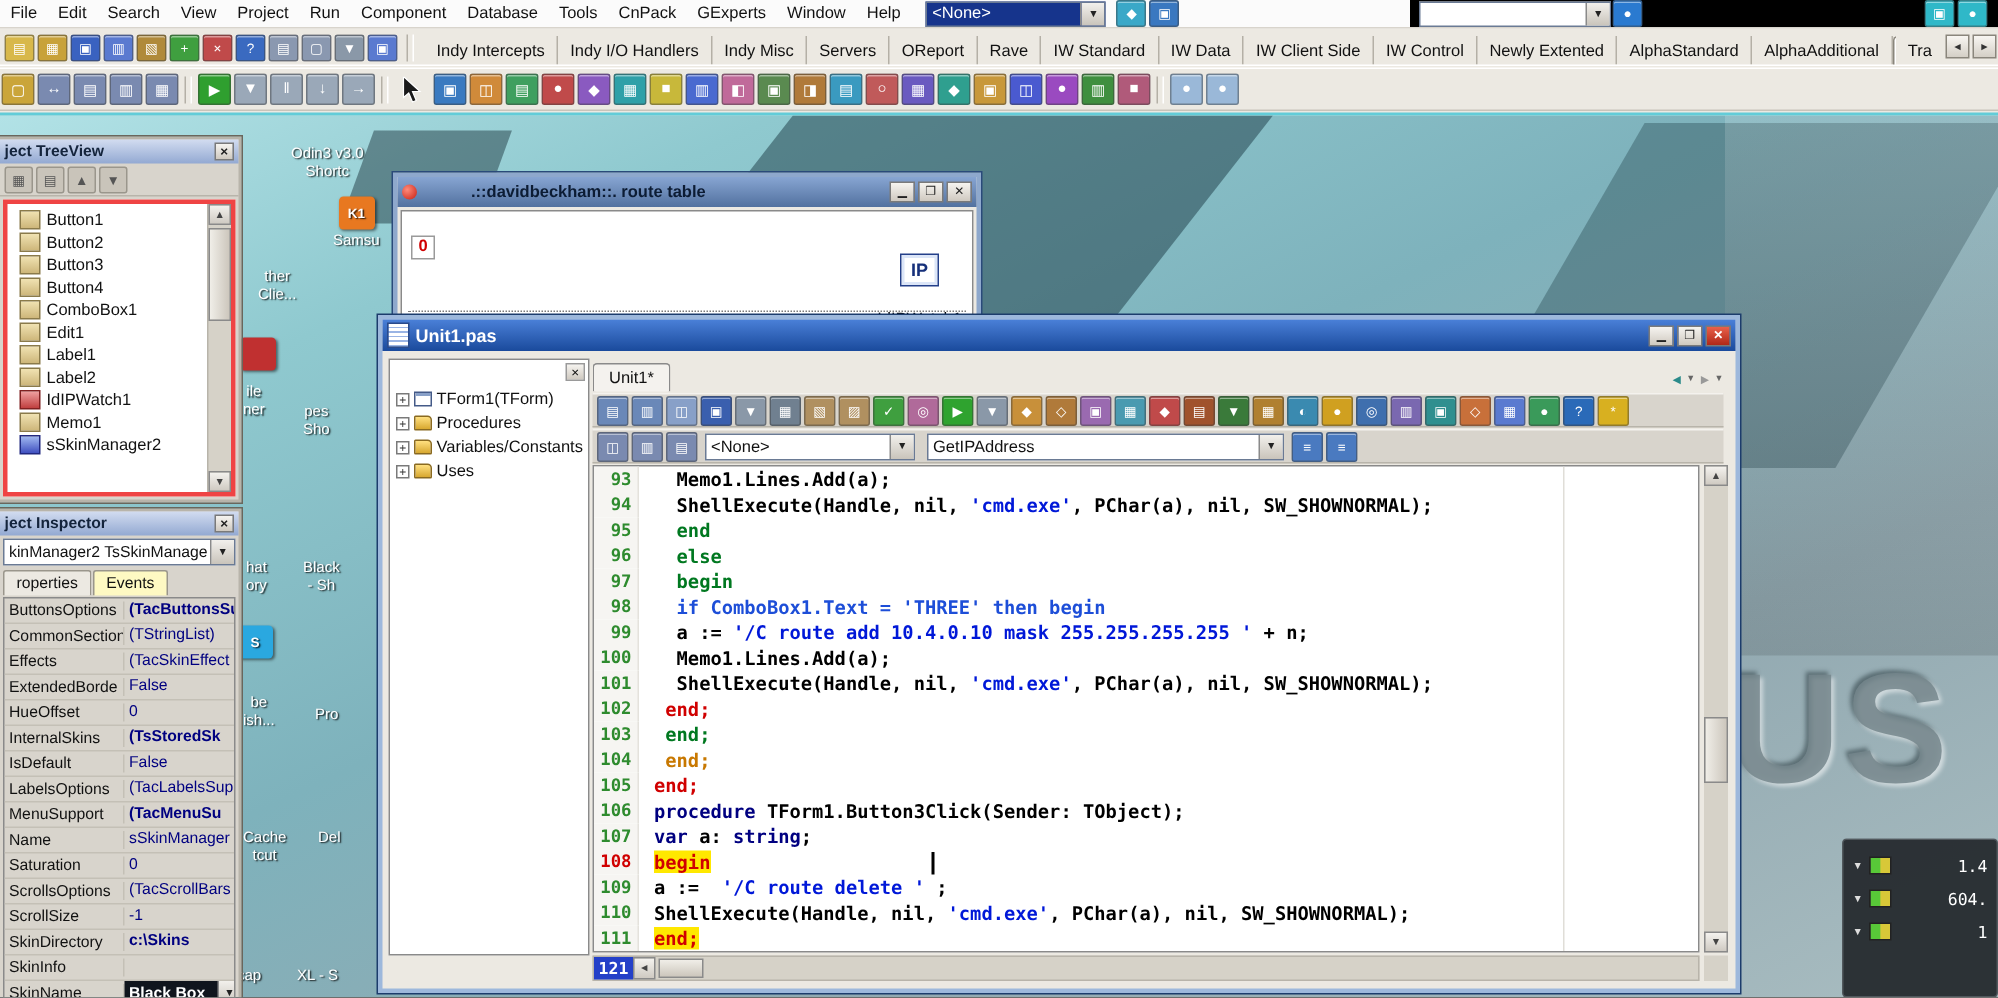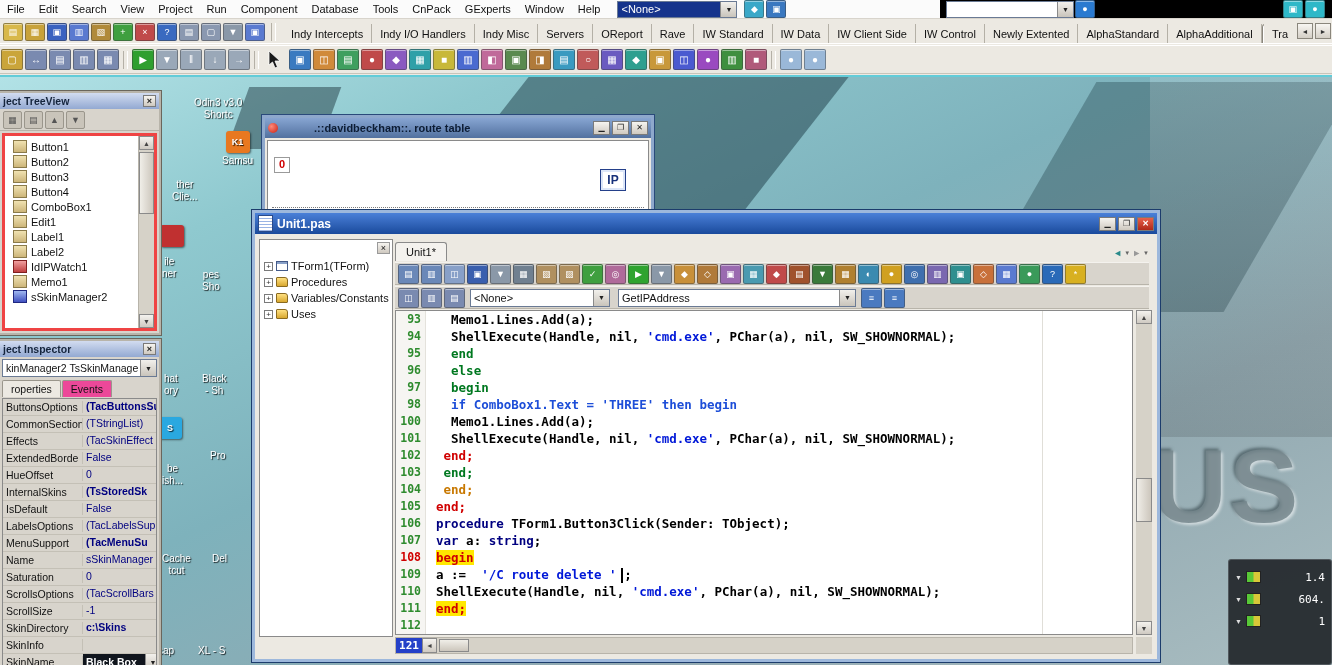--- a/index.html
+++ b/index.html
@@ -103,21 +103,21 @@
 
   .vscroll{width:15px;background:#d6d2c8;border-left:1px solid #b8b4aa;display:flex;flex-direction:column;flex:none;}
   .sbtn{height:14px;background:linear-gradient(#f4f2ee,#cfcac2);border:1px solid #8a8a8a;font-size:7px;
     display:flex;align-items:center;justify-content:center;color:#444;box-sizing:border-box;}
   .vtrack{flex:1;position:relative;}
   .vthumb{position:absolute;left:0;right:0;background:linear-gradient(90deg,#f0eee8,#ccc6bc);border:1px solid #8a8a8a;box-sizing:border-box;}
   .vthumb.tree{top:2px;height:62px;}
 
   .combo.insp{margin:2px;height:18px;}
   .itabs{display:flex;height:18px;align-items:flex-end;padding-left:2px;}
-  .itab{padding:2px 8px;border:1px solid #9a968c;border-bottom:none;background:#ec4899;border-radius:2px 2px 0 0;margin-right:1px;font-size:10.5px;}
+  .itab{padding:2px 8px;border:1px solid #9a968c;border-bottom:none;background:#fef9c3;border-radius:2px 2px 0 0;margin-right:1px;font-size:10.5px;}
   .itab.active{background:#ece9e2;}
   .igridwrap{position:absolute;left:2px;right:2px;top:57px;bottom:2px;background:#d8d4cc;border:1px solid #8a8a8a;display:flex;overflow:hidden;}
   #insp-rows{flex:1;}
   .irow{display:flex;height:16px;border-bottom:1px solid #c4c0b6;font-size:10.5px;align-items:center;}
   .iname{width:76px;padding-left:3px;border-right:1px solid #c4c0b6;overflow:hidden;white-space:nowrap;flex:none;}
   .ival{flex:1;padding-left:3px;color:#000080;white-space:nowrap;overflow:hidden;height:100%;line-height:15px;}
   .ival.bold{font-weight:bold;}
   .ival.vcombo{display:flex;align-items:center;background:#10151d;color:#fff;padding:0 0 0 3px;}
   .vcombo .vct{flex:1;overflow:hidden;white-space:nowrap;}
   .vcombo .varrow{width:14px;align-self:stretch;background:linear-gradient(#f2f0ec,#c9c4bb);color:#222;font-size:7px;
@@ -352,21 +352,21 @@
           <div class="dlabel">Black</div>
           <div class="dlabel">- Sh</div>
         </div>
         <div class="ditem" style="left: 158px; top: 340px;">
           <div class="dicon" style="background: rgb(42, 168, 224);">S</div>
         </div>
         <div class="ditem" style="left: 162px; top: 386px;">
           <div class="dlabel">be</div>
           <div class="dlabel">ish...</div>
         </div>
-        <div class="ditem" style="left: 210px; top: 373px;">
+        <div class="ditem" style="left: 210px; top: 394px;">
           <div class="dlabel">Pro</div>
         </div>
         <div class="ditem" style="left: 162px; top: 476px;">
           <div class="dlabel">Cache</div>
           <div class="dlabel">tcut</div>
         </div>
         <div class="ditem" style="left: 212px; top: 476px;">
           <div class="dlabel">Del</div>
         </div>
         <div class="ditem" style="left: 158px; top: 568px;">
@@ -672,20 +672,24 @@
             </div>
             <div class="cl">
               <span class="ln">97</span>
               <span class="ct"><span class="c-g">  begin</span></span>
             </div>
             <div class="cl">
               <span class="ln">98</span>
               <span class="ct"><span class="c-t">  if ComboBox1.Text = 'THREE' then begin</span></span>
             </div>
             <div class="cl">
+              <span class="ln">99</span>
+              <span class="ct"><span class="c-d">  a := </span><span class="c-s">'/C route add 10.4.0.10 mask 255.255.255.255 '</span><span class="c-d"> + n;</span></span>
+            </div>
+            <div class="cl">
               <span class="ln">100</span>
               <span class="ct"><span class="c-d">  Memo1.Lines.Add(a);</span></span>
             </div>
             <div class="cl">
               <span class="ln">101</span>
               <span class="ct"><span class="c-d">  ShellExecute(Handle, </span><span class="c-kw">nil</span><span class="c-d">, </span><span class="c-s">'cmd.exe'</span><span class="c-d">, PChar(a), </span><span class="c-kw">nil</span><span class="c-d">, SW_SHOWNORMAL);</span></span>
             </div>
             <div class="cl">
               <span class="ln">102</span>
               <span class="ct"><span class="c-r"> end;</span></span>

